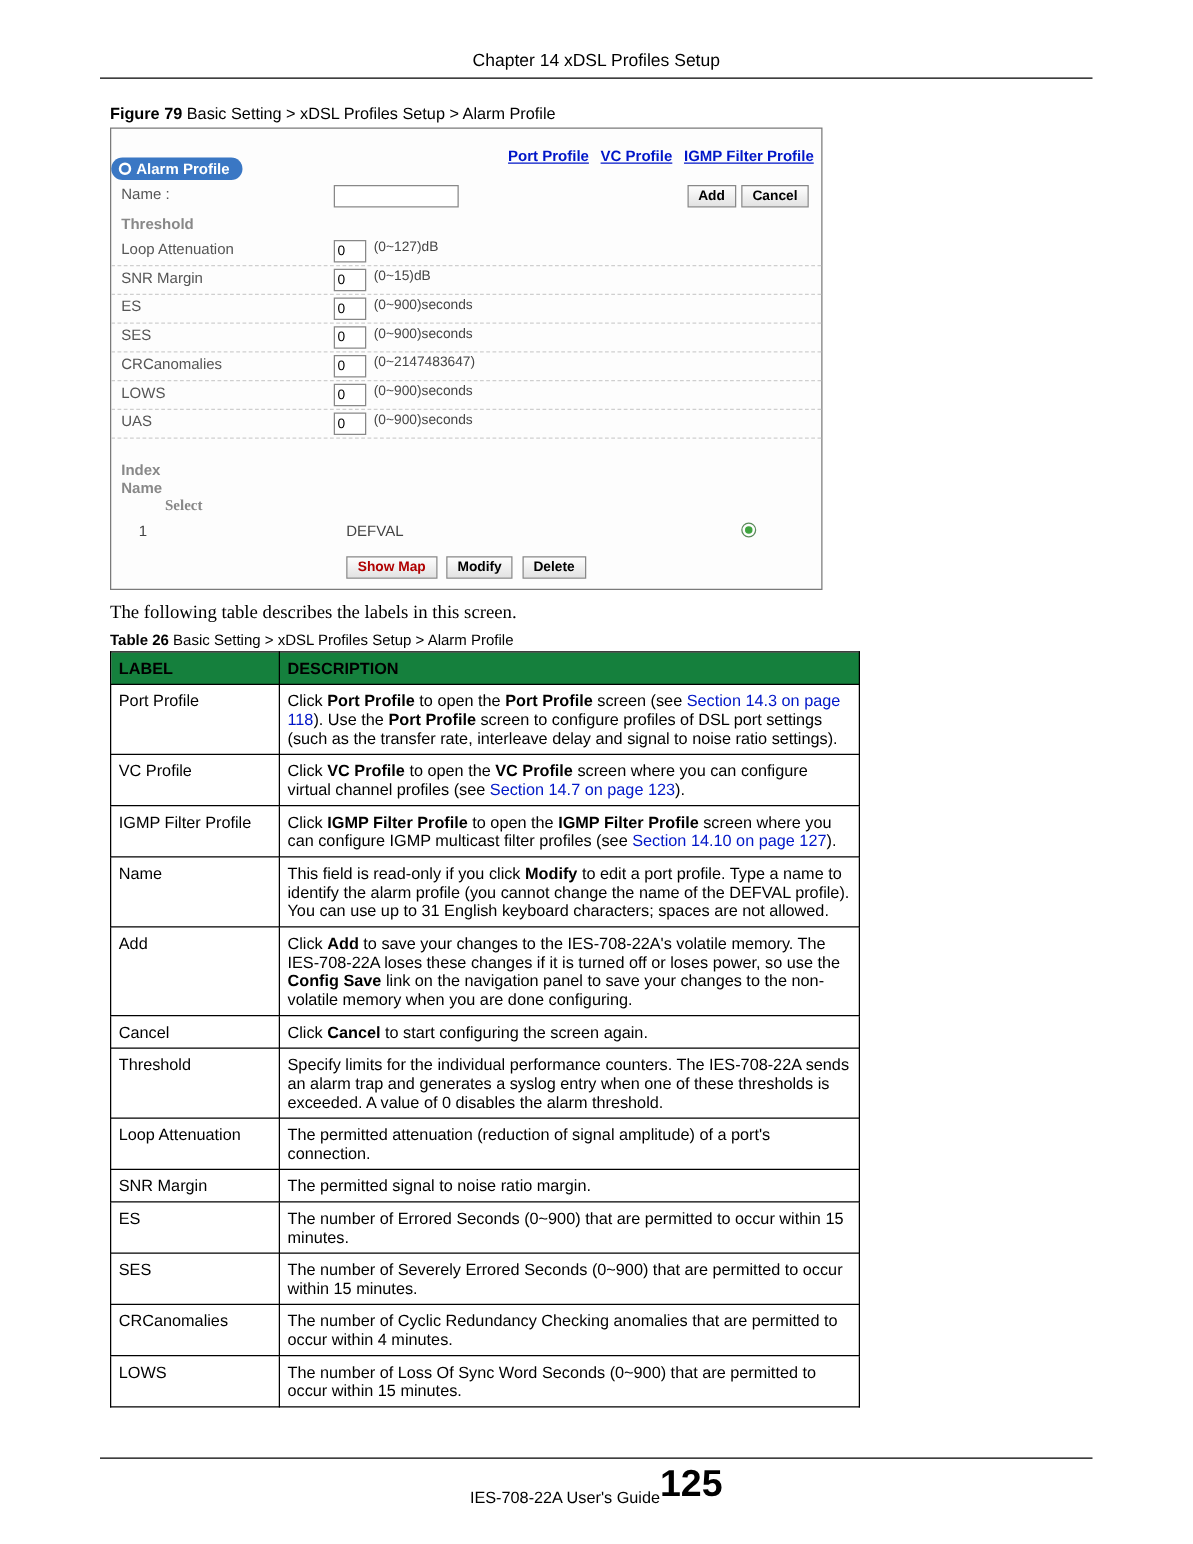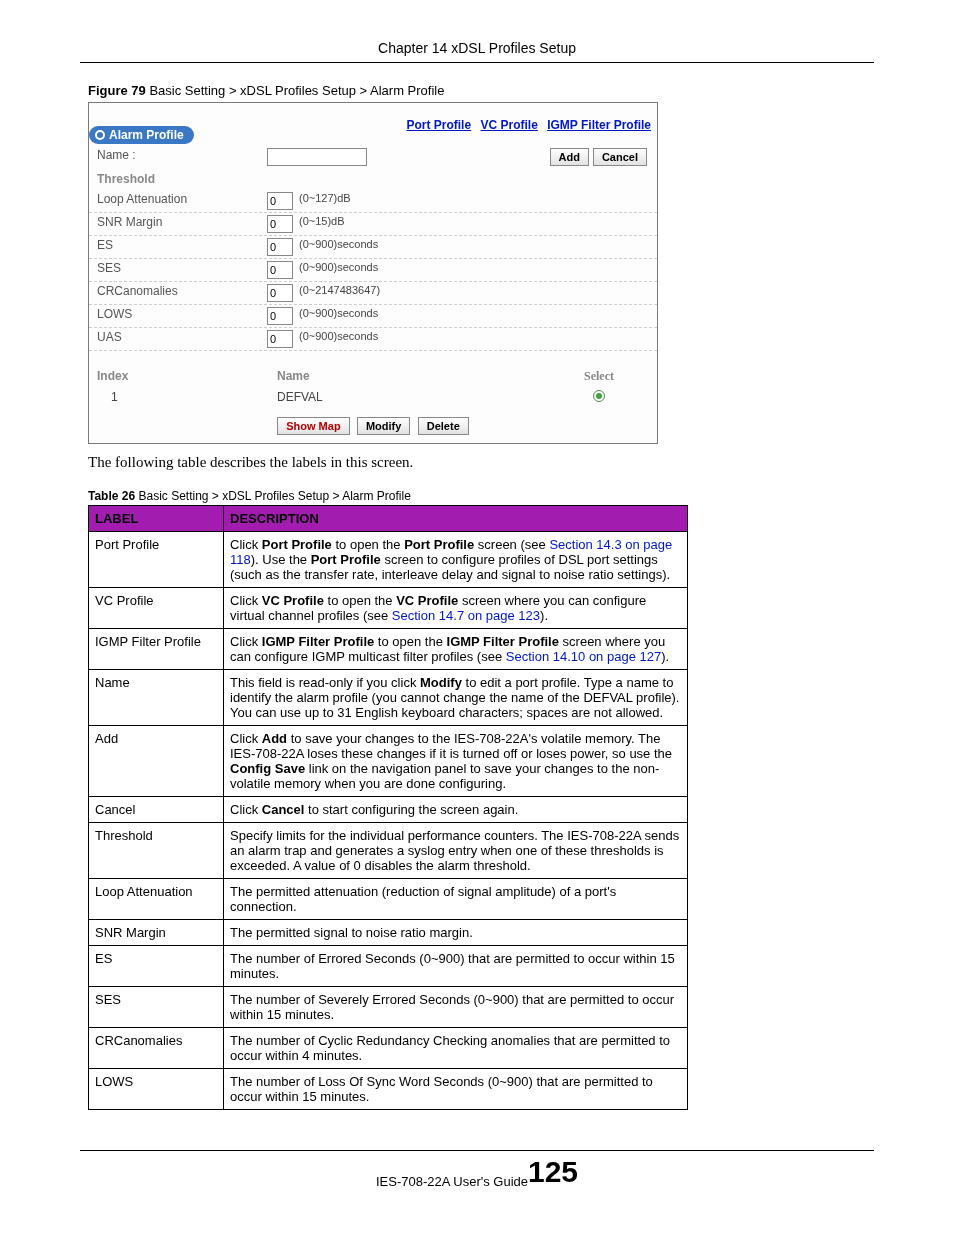--- a/index.html
+++ b/index.html
@@ -114,20 +114,21 @@
     padding: 4px 8px;
     font-size: 12px;
   }
   .ss-list-hdr {
     display: flex;
     color: #888;
     font-weight: bold;
     padding: 4px 8px;
     font-size: 12px;
     margin-top: 14px;
+    flex-direction: column;
   }
   .ss-list-hdr .c1 { width: 180px; }
   .ss-list-hdr .c2 { flex: 1; }
   .ss-list-hdr .c3 { width: 100px; text-align: center; font-family: Liberation Serif, serif; }
   .ss-list-row {
     display: flex;
     padding: 2px 8px 6px 8px;
     font-size: 12px;
     color: #444;
   }
@@ -146,40 +147,40 @@
     position: absolute;
     left: 2px; top: 2px;
     width: 6px; height: 6px;
     background: #3fa43f;
     border-radius: 50%;
   }
   .ss-bottom-btns { text-align: center; padding: 6px 0 8px 0; }
   .body-text {
     font-family: Georgia, 'Times New Roman', serif;
     font-size: 15px;
-    margin: 10px 0 18px 8px;
+    margin: 10px 0 6px 8px;
   }
   .tbl-caption {
     font-size: 12px;
     margin: 6px 0 2px 8px;
   }
   table.desc {
     border-collapse: collapse;
     width: 600px;
     margin-left: 8px;
     font-size: 13px;
   }
   table.desc th, table.desc td {
     border: 1px solid #000;
     padding: 5px 6px;
     vertical-align: top;
     text-align: left;
   }
   table.desc th {
-    background: #a21caf;
+    background: #15803d;
     font-weight: bold;
   }
   table.desc td .xref { color: #0016c8; }
   .footer {
     display: flex;
     justify-content: center;
     align-items: flex-end;
     border-top: 1px solid #000;
     margin-top: 40px;
     padding-top: 4px;

